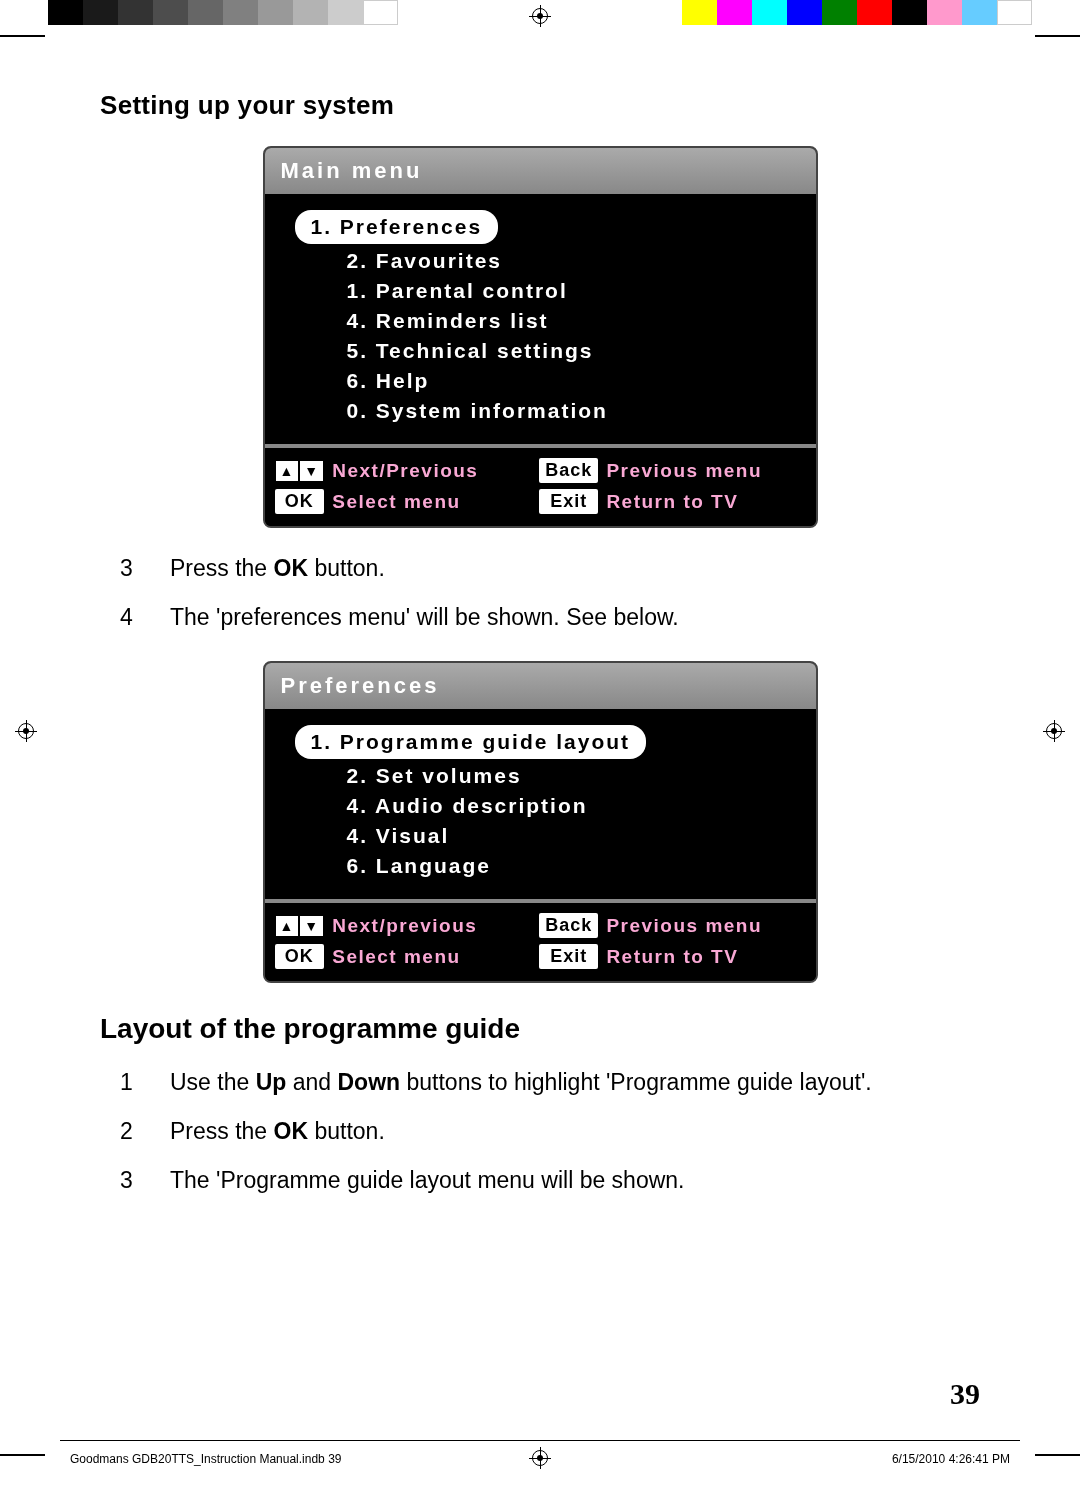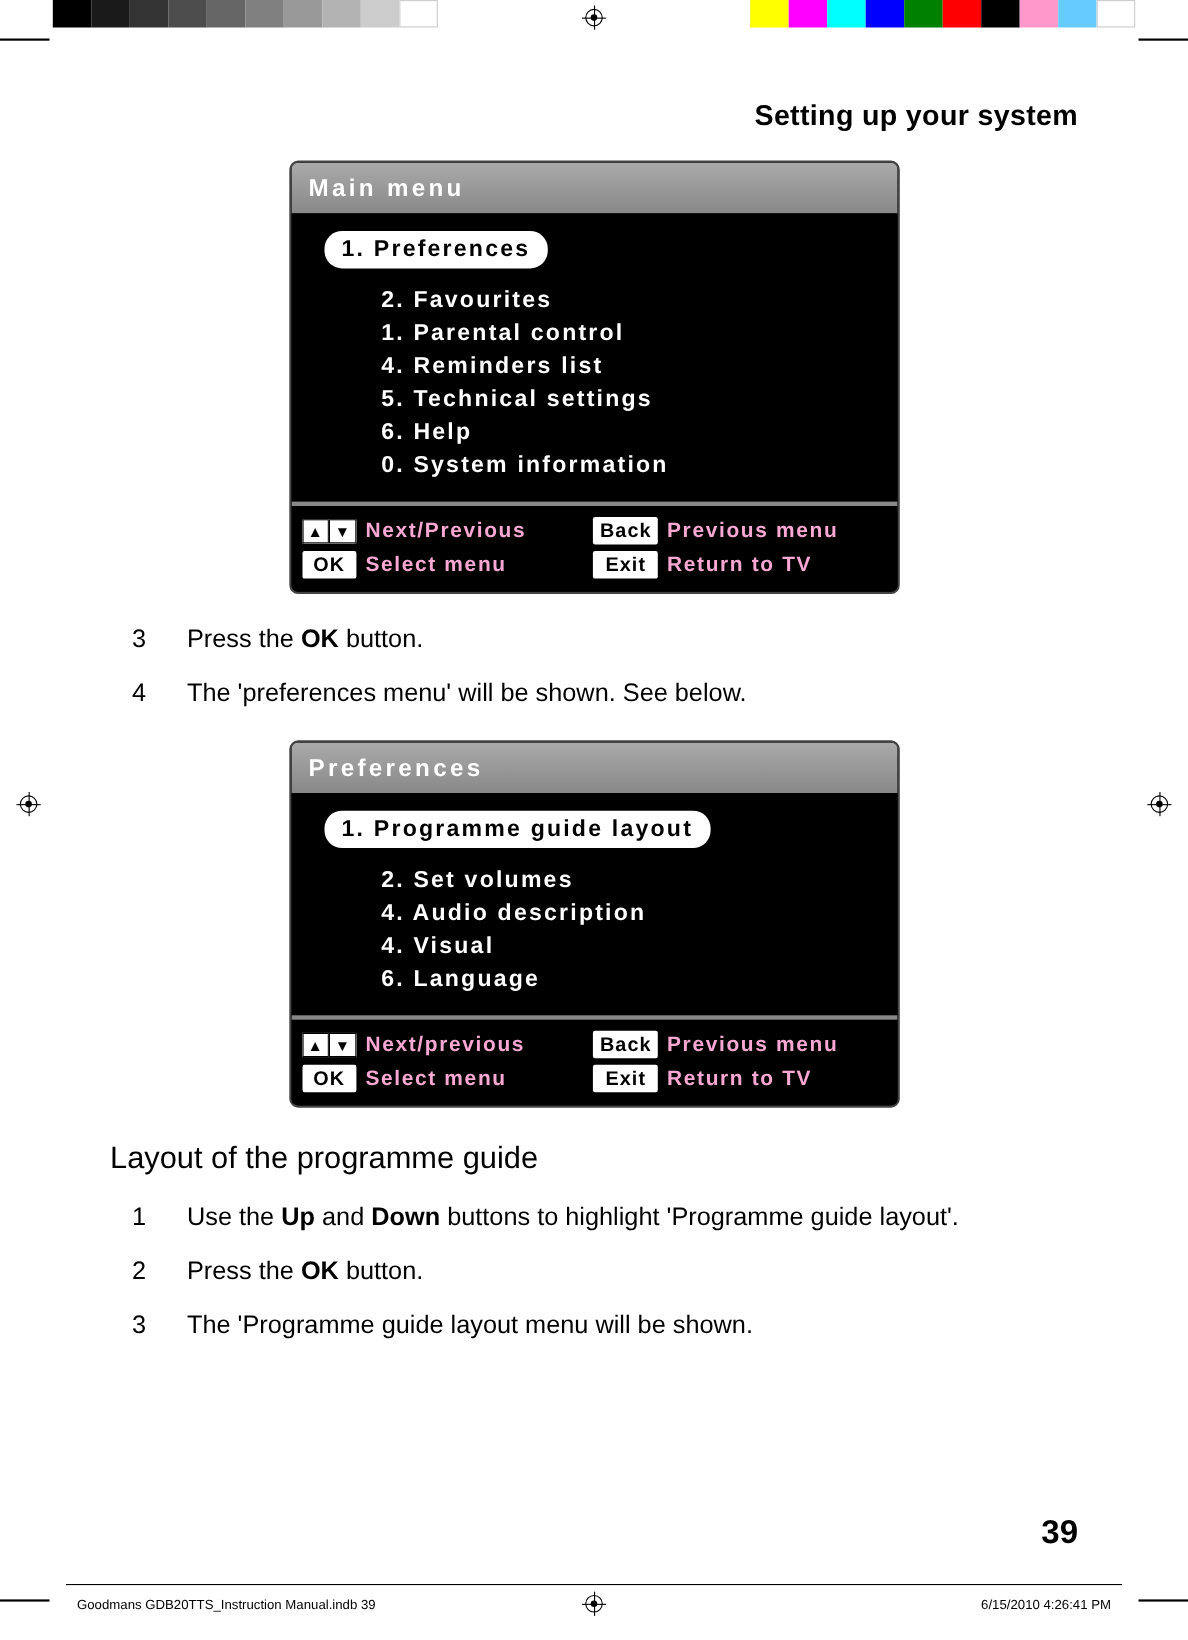--- a/index.html
+++ b/index.html
@@ -18,44 +18,44 @@
     .reg-right { position: absolute; top: 720px; right: 15px; }
 
     .crop-line-tl { position: absolute; top: 35px; left: 0; width: 45px; height: 2px; background: #000; }
     .crop-line-tr { position: absolute; top: 35px; right: 0; width: 45px; height: 2px; background: #000; }
     .crop-line-bl { position: absolute; bottom: 35px; left: 0; width: 45px; height: 2px; background: #000; }
     .crop-line-br { position: absolute; bottom: 35px; right: 0; width: 45px; height: 2px; background: #000; }
 
     
     .page { position: absolute; top: 60px; left: 100px; right: 100px; bottom: 60px; }
 
-    .section-title { text-align: right; font-weight: bold; font-size: 26px; margin-top: 30px; margin-bottom: 25px; font-family: Arial, sans-serif; letter-spacing: 0.3px; }
+    .section-title { text-align: left; font-weight: bold; font-size: 26px; margin-top: 30px; margin-bottom: 25px; font-family: Arial, sans-serif; letter-spacing: 0.3px; }
 
     
     .osd { width: 555px; margin: 0 auto 25px auto; background: #000; border: 2px solid #444; border-radius: 8px; overflow: hidden; }
     .osd-title { background: linear-gradient(#aaa, #888); color: #fff; font-weight: bold; padding: 10px 16px; font-size: 22px; letter-spacing: 3px; border-bottom: 2px solid #000; }
     .osd-body { padding: 14px 26px 18px 36px; background: #000; }
     .osd-item { color: #fff; font-weight: bold; font-size: 21px; letter-spacing: 2px; padding: 3px 0; margin-left: 46px; }
-    .osd-item.selected { background: #fff; color: #000; border-radius: 16px; padding: 5px 16px; display: inline-block; margin-left: -6px; margin-bottom: 14px; }
+    .osd-item.selected { background: #fff; color: #000; border-radius: 16px; padding: 5px 16px; display: inline-block; margin-left: -6px; margin-bottom: 2px; }
     .osd-footer { border-top: 4px solid #888; background: #000; padding: 10px 10px 12px 10px; display: grid; grid-template-columns: auto 1fr auto 1fr; gap: 6px 8px; align-items: center; }
     .key-box { background: #fff; color: #000; padding: 2px 6px; font-weight: bold; font-size: 18px; border-radius: 2px; text-align: center; letter-spacing: 1px; }
     .key-box.arrows { display: flex; gap: 0; padding: 0; }
     .key-box.arrows span { background: #fff; color: #000; padding: 2px 4px; border: 1px solid #000; font-size: 14px; }
     .key-label { color: #f9a8d4; font-weight: bold; font-size: 19px; letter-spacing: 1.5px; }
 
     
     .instr-list { margin: 22px 0 28px 20px; }
     .instr-row { display: flex; gap: 30px; margin-bottom: 18px; font-size: 23px; line-height: 1.35; }
     .instr-num { width: 20px; flex-shrink: 0; }
     .instr-text { flex: 1; }
     .instr-text b { font-weight: bold; }
 
-    .subheading { font-size: 28px; margin: 30px 0 20px 0; font-weight: normal; }
-
-    .page-num { position: absolute; bottom: 80px; right: 100px; font-size: 30px; font-weight: bold; }
+    .subheading { font-size: 28px; margin: 30px 0 20px 0; font-weight: bold; }
+
+    .page-num { position: absolute; bottom: 80px; right: 100px; font-size: 30px; font-weight: bold; font-family: Liberation Serif, serif; }
 
     .footer-line { position: absolute; bottom: 50px; left: 60px; right: 60px; height: 1px; background: #000; }
     .footer-left { position: absolute; bottom: 25px; left: 70px; font-size: 12px; }
     .footer-right { position: absolute; bottom: 25px; right: 70px; font-size: 12px; }
     .reg-bottom { position: absolute; bottom: 22px; left: 50%; transform: translateX(-50%); }
 
     .reg-mark { width: 22px; height: 22px; position: relative; }
     .reg-mark::before { content: ""; position: absolute; top: 50%; left: 0; right: 0; height: 1px; background: #000; }
     .reg-mark::after { content: ""; position: absolute; left: 50%; top: 0; bottom: 0; width: 1px; background: #000; }
     .reg-mark .circ { position: absolute; top: 3px; left: 3px; right: 3px; bottom: 3px; border: 1px solid #000; border-radius: 50%; }

